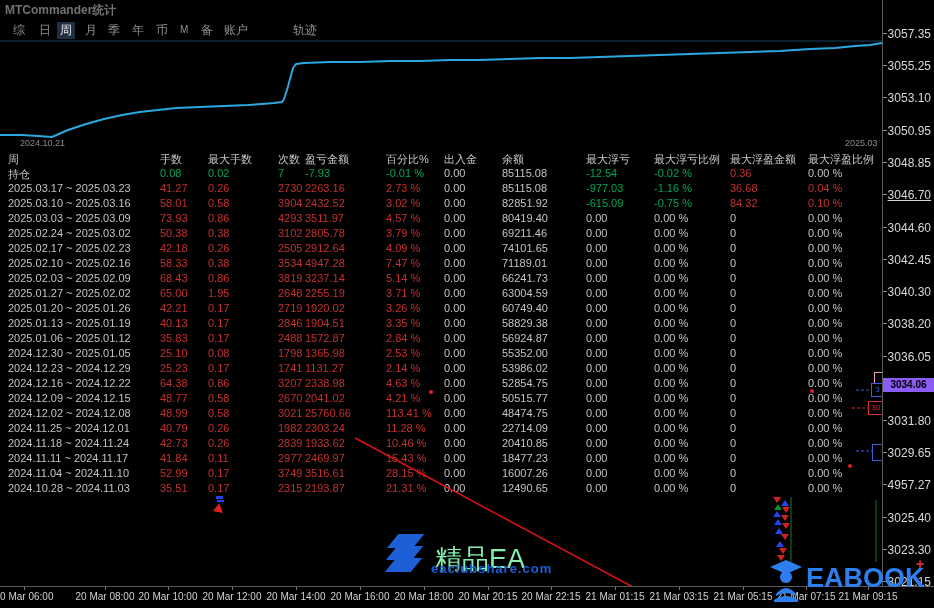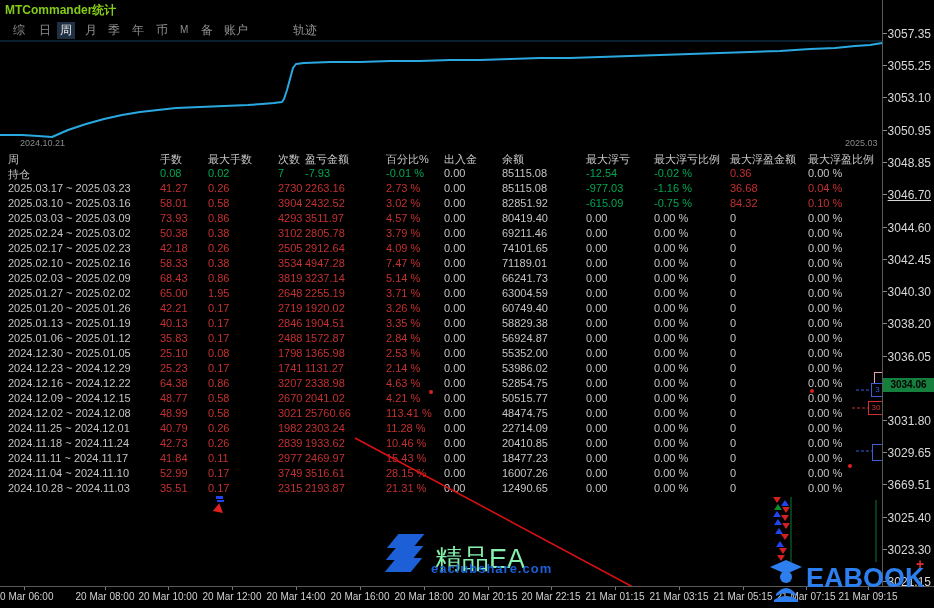--- a/index.html
+++ b/index.html
@@ -1,20 +1,20 @@
 <!DOCTYPE html>
 <html><head>
 <meta charset="utf-8">
 <style>
   html,body{margin:0;padding:0;background:#222;}
   .screen{position:relative;width:934px;height:608px;background:#000;overflow:hidden;
           font-family:"Liberation Sans","DejaVu Sans",sans-serif;}
   .abs{position:absolute;}
   
-  .title{left:5px;top:2px;color:#84cc16;font-size:12px;font-weight:bold;z-index:7;}
+  .title{left:5px;top:2px;color:#737373;font-size:12px;font-weight:bold;z-index:7;}
   .brand{top:3px;right:190px;font-size:12px;z-index:2;white-space:nowrap;}
   .brand .bn{color:#d23a3a;font-weight:bold;}
   .brand .bu{color:#4a7fd0;}
   
   .menu{left:0;top:20px;height:18px;width:880px;z-index:7;font-size:12px;color:#8f8f8f;}
   .menu .mi{position:absolute;top:2px;cursor:default;}
   .menu .mi.active{background:#203044;color:#e8e8e8;padding:0 3px;margin-left:-3px;}
   .menu .mi.small{font-size:10px;top:4px;}
   
   .tbl{left:0;top:152px;width:883px;height:346px;z-index:3;font-size:11px;overflow:hidden;}
@@ -25,21 +25,21 @@
   .c4{left:305px;width:78px;} .c5{left:386px;width:56px;}
   .c6{left:444px;width:56px;} .c7{left:502px;width:72px;}
   .c8{left:578px;width:74px;margin-left:8px;} .c9{left:654px;width:74px;}
   .c10{left:730px;width:76px;}.c11{left:808px;width:74px;}
   .w{color:#c4c4c4;} .r{color:#c53030;} .R{color:#e53535;} .g{color:#00a651;}
   .hdr{color:#c6c6c6;}
   
   .paxis{right:0;top:0;width:51px;height:586px;background:#000;border-left:1px solid #5a5a5a;z-index:5;}
   .ptick{position:absolute;right:3px;font-size:12px;color:#d8d8d8;white-space:nowrap;}
   .pdash{position:absolute;left:0;width:4px;height:1px;background:#8a8a8a;}
-  .pcur{position:absolute;left:0;width:51px;height:14px;background:#15803d;color:#000;
+  .pcur{position:absolute;left:0;width:51px;height:14px;background:#8b5cf6;color:#000;
         font-size:10px;font-weight:bold;text-align:center;line-height:14px;z-index:6;}
   
   .taxis{left:0;top:586px;width:934px;height:22px;background:#000;border-top:1px solid #5a5a5a;z-index:5;}
   .ttick{position:absolute;top:4px;font-size:10px;color:#d0d0d0;white-space:nowrap;transform:translateX(-50%);}
   .tdash{position:absolute;top:0;width:1px;height:3px;background:#777;}
   .rangelab{font-size:9px;color:#8a8a8a;z-index:2;}
   
   .wm{left:385px;top:528px;z-index:2;}
   .wm-text{position:absolute;left:50px;top:13px;color:#86efac;font-size:27px;font-weight:normal;white-space:nowrap;}
   .wm-sub{position:absolute;left:46px;top:33px;color:#1d5fd6;font-size:13px;font-weight:bold;letter-spacing:1px;}
@@ -493,21 +493,21 @@
       <div class="ptick" style="top: 285px;">3040.30</div>
       <div class="pdash" style="top: 323px;"></div>
       <div class="ptick" style="top: 317px;">3038.20</div>
       <div class="pdash" style="top: 356px;"></div>
       <div class="ptick" style="top: 350px;">3036.05</div>
       <div class="pdash" style="top: 420px;"></div>
       <div class="ptick" style="top: 414px;">3031.80</div>
       <div class="pdash" style="top: 452px;"></div>
       <div class="ptick" style="top: 446px;">3029.65</div>
       <div class="pdash" style="top: 484px;"></div>
-      <div class="ptick" style="top: 478px;">3669.51</div>
+      <div class="ptick" style="top: 478px;">4957.27</div>
       <div class="pdash" style="top: 517px;"></div>
       <div class="ptick" style="top: 511px;">3025.40</div>
       <div class="pdash" style="top: 549px;"></div>
       <div class="ptick" style="top: 543px;">3023.30</div>
       <div class="pdash" style="top: 581px;"></div>
       <div class="ptick" style="top: 575px;">3021.15</div>
       <div class="pcur" style="top: 378px;">3034.06</div>
     </div>
 
   <div class="abs taxis" id="taxis">

